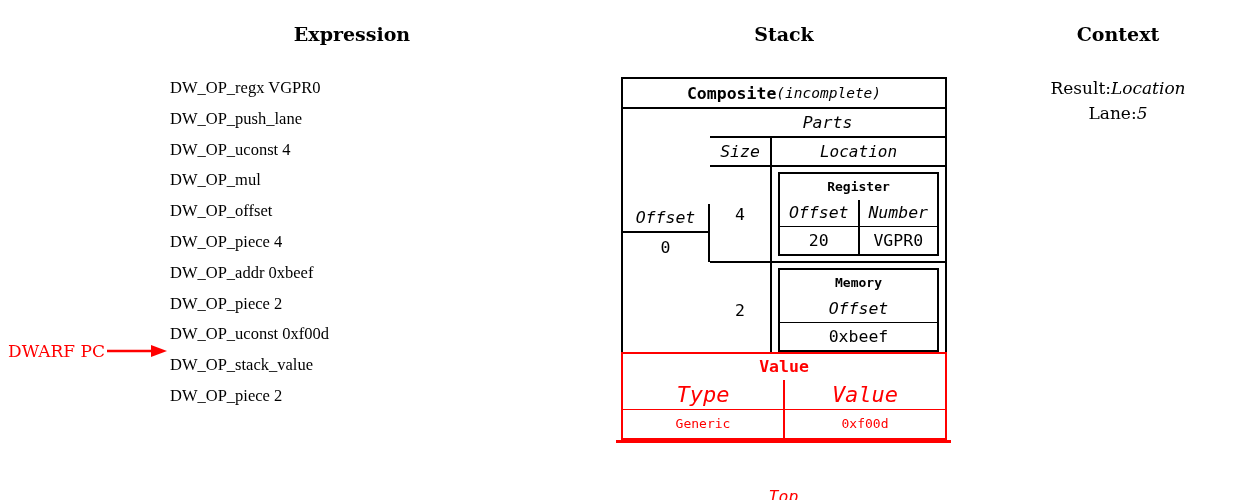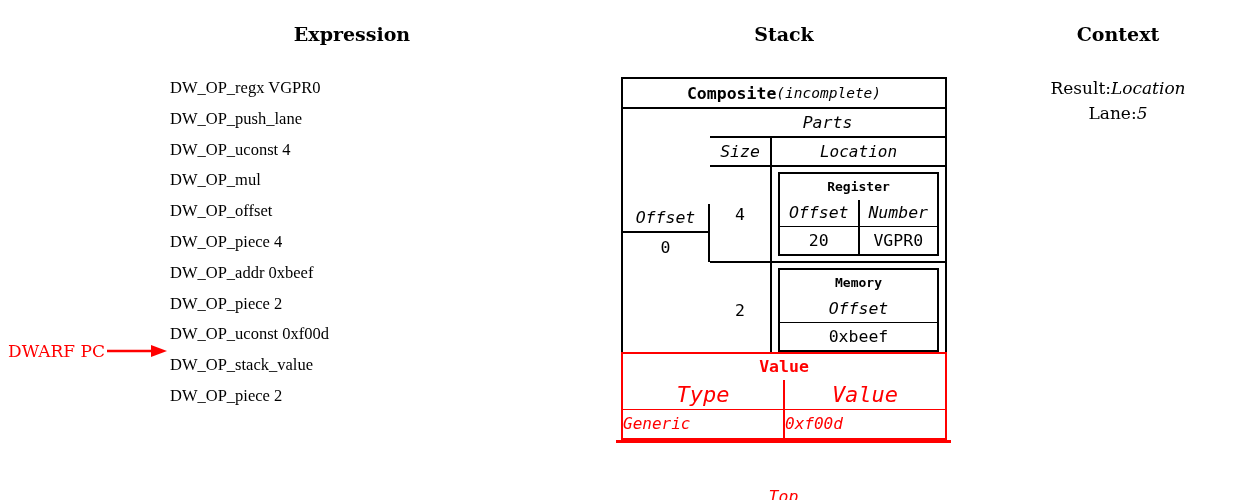--- a/index.html
+++ b/index.html
@@ -222,22 +222,22 @@
     text-align: center;
     font-style: italic;
     font-size: 22px;
   }
   #value-head > div + div { border-left: 2px solid #ff0000; }
   #value-row { display: flex; }
   #value-row > div {
     flex: 1;
     height: 28px;
     line-height: 28px;
-    font-size: 16px;
-    font-style: italic;
+    text-align: center;
+    font-size: 13px;
   }
   #value-row > div + div { border-left: 2px solid #ff0000; }
 
   #top-rule {
     position: absolute;
     left: 616px;
     top: 440px;
     width: 335px;
     height: 3px;
     background: #ff0000;

